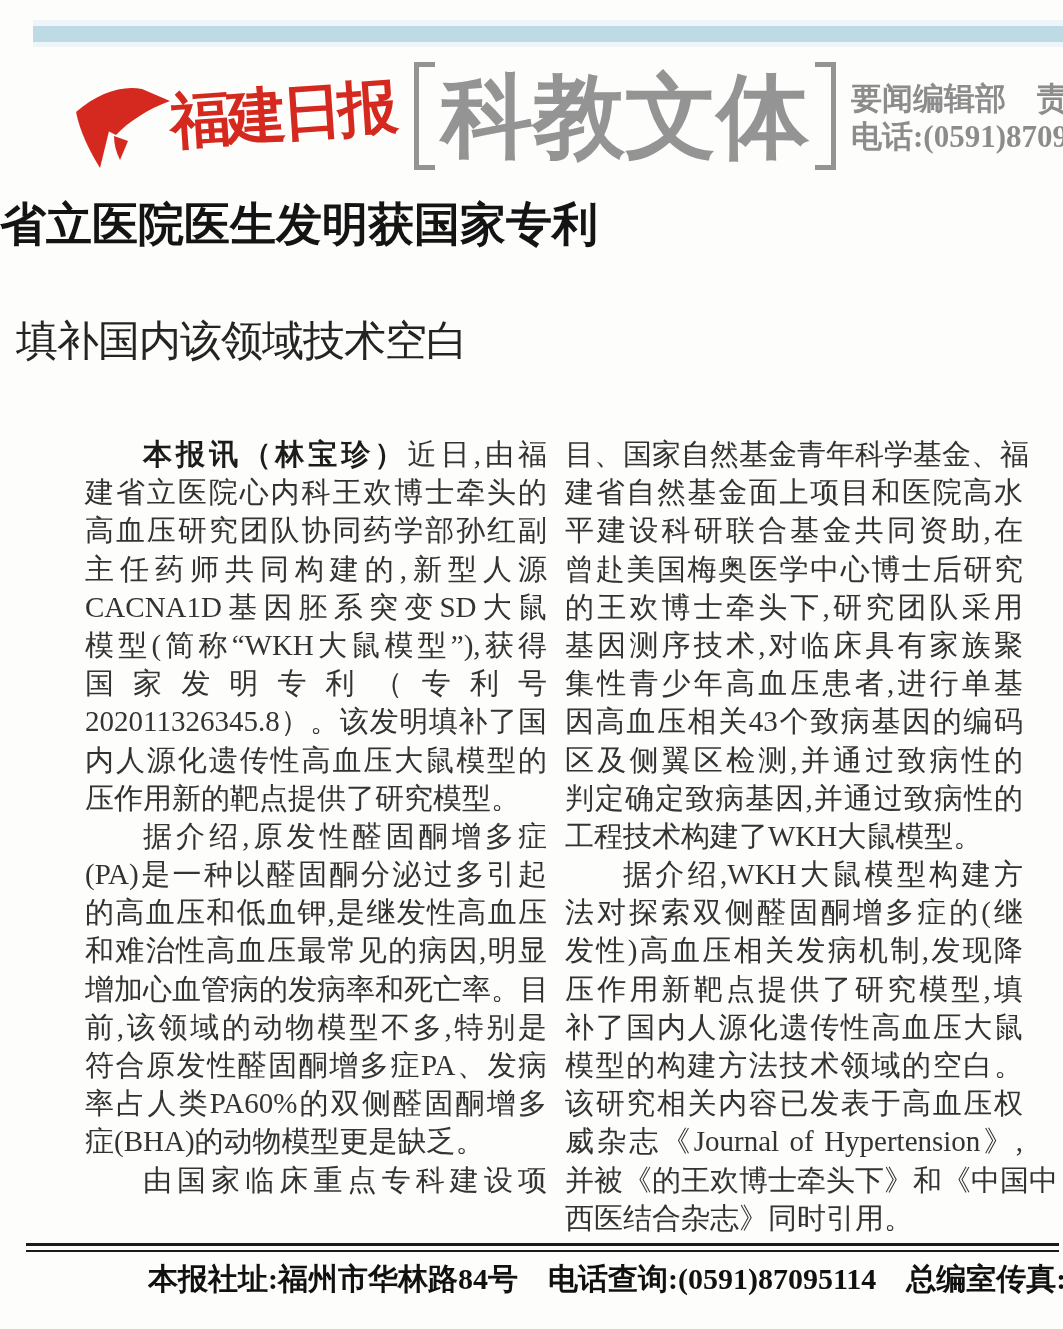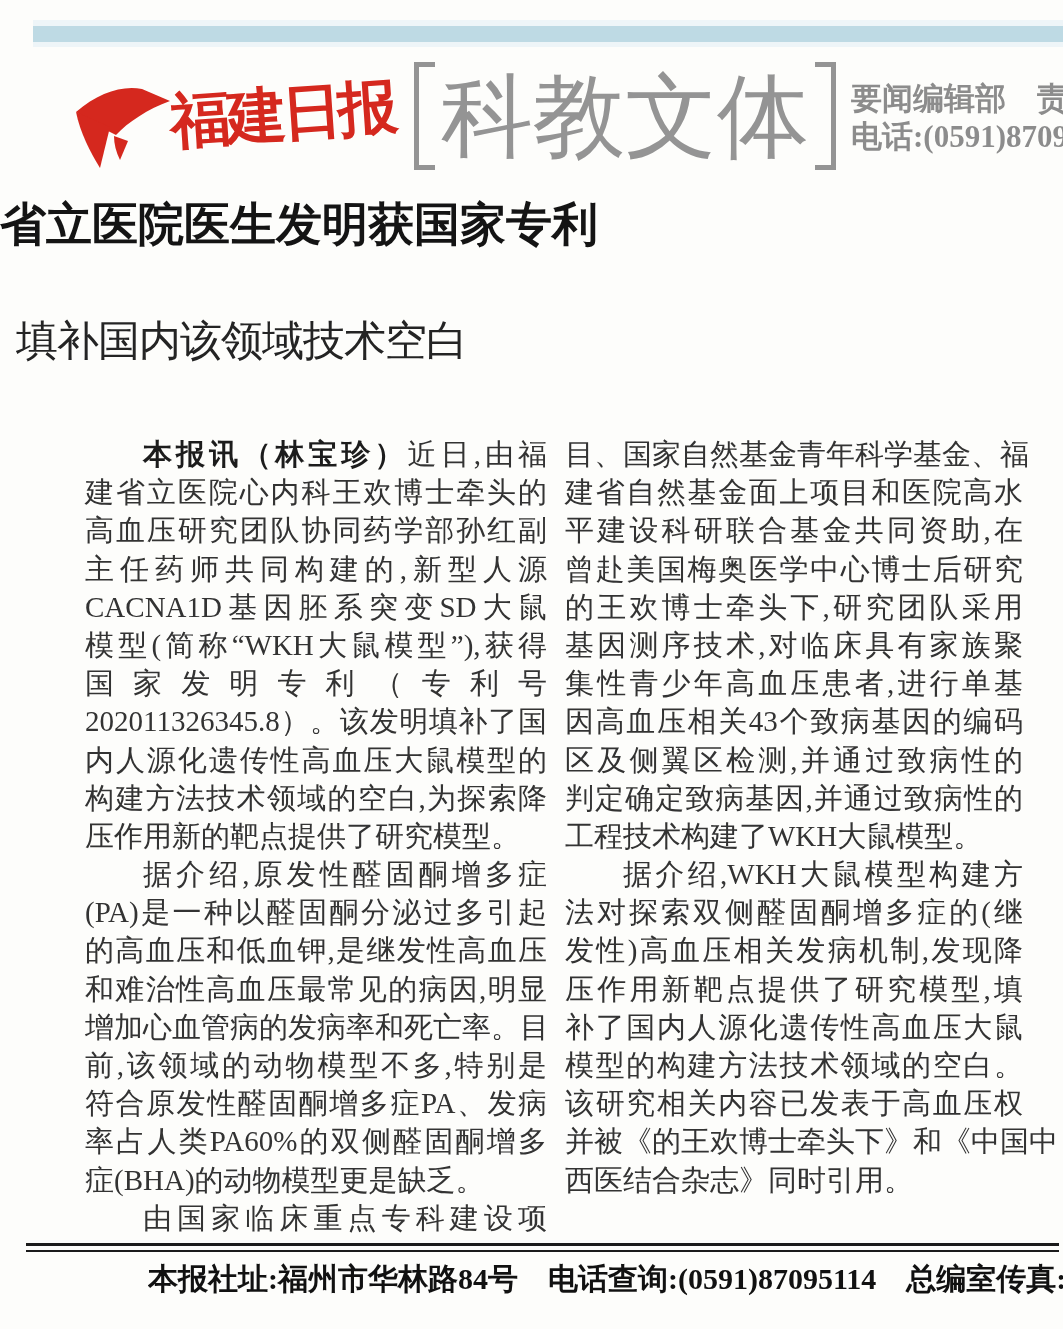--- a/index.html
+++ b/index.html
@@ -22,21 +22,21 @@
   }
   .section-block{
     position:absolute;left:414px;top:62px;height:108px;
     display:flex;align-items:center;
   }
   .bracket{width:16px;height:98px;}
   .bracket.l{border-left:5px solid #949494;border-top:5px solid #949494;border-bottom:5px solid #949494;}
   .bracket.r{border-right:5px solid #949494;border-top:5px solid #949494;border-bottom:5px solid #949494;}
   .section-title{
     font-family:"Liberation Sans","DejaVu Sans",sans-serif;
-    font-size:92px;font-weight:normal;color:#949494;
+    font-size:92px;font-weight:bold;color:#949494;
     line-height:1;margin:0 6px;letter-spacing:0px;white-space:nowrap;
   }
   .editor-info{
     position:absolute;left:851px;top:80px;width:212px;height:90px;overflow:hidden;
     color:#8c8c8c;font-weight:bold;white-space:nowrap;
   }
   .editor-info .l1{font-size:31px;line-height:38px;}
   .editor-info .l2{font-size:31px;line-height:38px;}
 
   
@@ -109,21 +109,20 @@
   <div class="col left" id="col-left">
       <div class="line indent"><b class="lead">本报讯（林宝珍）</b>近日,由福</div>
       <div class="line">建省立医院心内科王欢博士牵头的</div>
       <div class="line">高血压研究团队协同药学部孙红副</div>
       <div class="line">主任药师共同构建的,新型人源</div>
       <div class="line">CACNA1D基因胚系突变SD大鼠</div>
       <div class="line">模型(简称“WKH大鼠模型”),获得</div>
       <div class="line">国家发明专利（专利号</div>
       <div class="line">202011326345.8）。该发明填补了国</div>
       <div class="line">内人源化遗传性高血压大鼠模型的</div>
-      <div class="line">构建方法技术领域的空白,为探索降</div>
       <div class="line end">压作用新的靶点提供了研究模型。</div>
       <div class="line indent">据介绍,原发性醛固酮增多症</div>
       <div class="line">(PA)是一种以醛固酮分泌过多引起</div>
       <div class="line">的高血压和低血钾,是继发性高血压</div>
       <div class="line">和难治性高血压最常见的病因,明显</div>
       <div class="line">增加心血管病的发病率和死亡率。目</div>
       <div class="line">前,该领域的动物模型不多,特别是</div>
       <div class="line">符合原发性醛固酮增多症PA、发病</div>
       <div class="line">率占人类PA60%的双侧醛固酮增多</div>
       <div class="line end">症(BHA)的动物模型更是缺乏。</div>
@@ -141,20 +140,21 @@
       <div class="line">区及侧翼区检测,并通过致病性的</div>
       <div class="line">判定确定致病基因,并通过致病性的</div>
       <div class="line end">工程技术构建了WKH大鼠模型。</div>
       <div class="line indent">据介绍,WKH大鼠模型构建方</div>
       <div class="line">法对探索双侧醛固酮增多症的(继</div>
       <div class="line">发性)高血压相关发病机制,发现降</div>
       <div class="line">压作用新靶点提供了研究模型,填</div>
       <div class="line">补了国内人源化遗传性高血压大鼠</div>
       <div class="line">模型的构建方法技术领域的空白。</div>
       <div class="line">该研究相关内容已发表于高血压权</div>
+      <div class="line">威杂志《Journal of Hypertension》,</div>
       <div class="line">并被《的王欢博士牵头下》和《中国中</div>
       <div class="line end">西医结合杂志》同时引用。</div>
     </div>
 
   <div class="rule1"></div>
   <div class="rule2"></div>
   <div class="footer-text" id="footer-text"><span class="footer-part">本报社址:福州市华林路84号</span><span class="footer-part">电话查询:(0591)87095114</span><span class="footer-part">总编室传真:(0591)87853264</span></div>
 
 </div>
 

